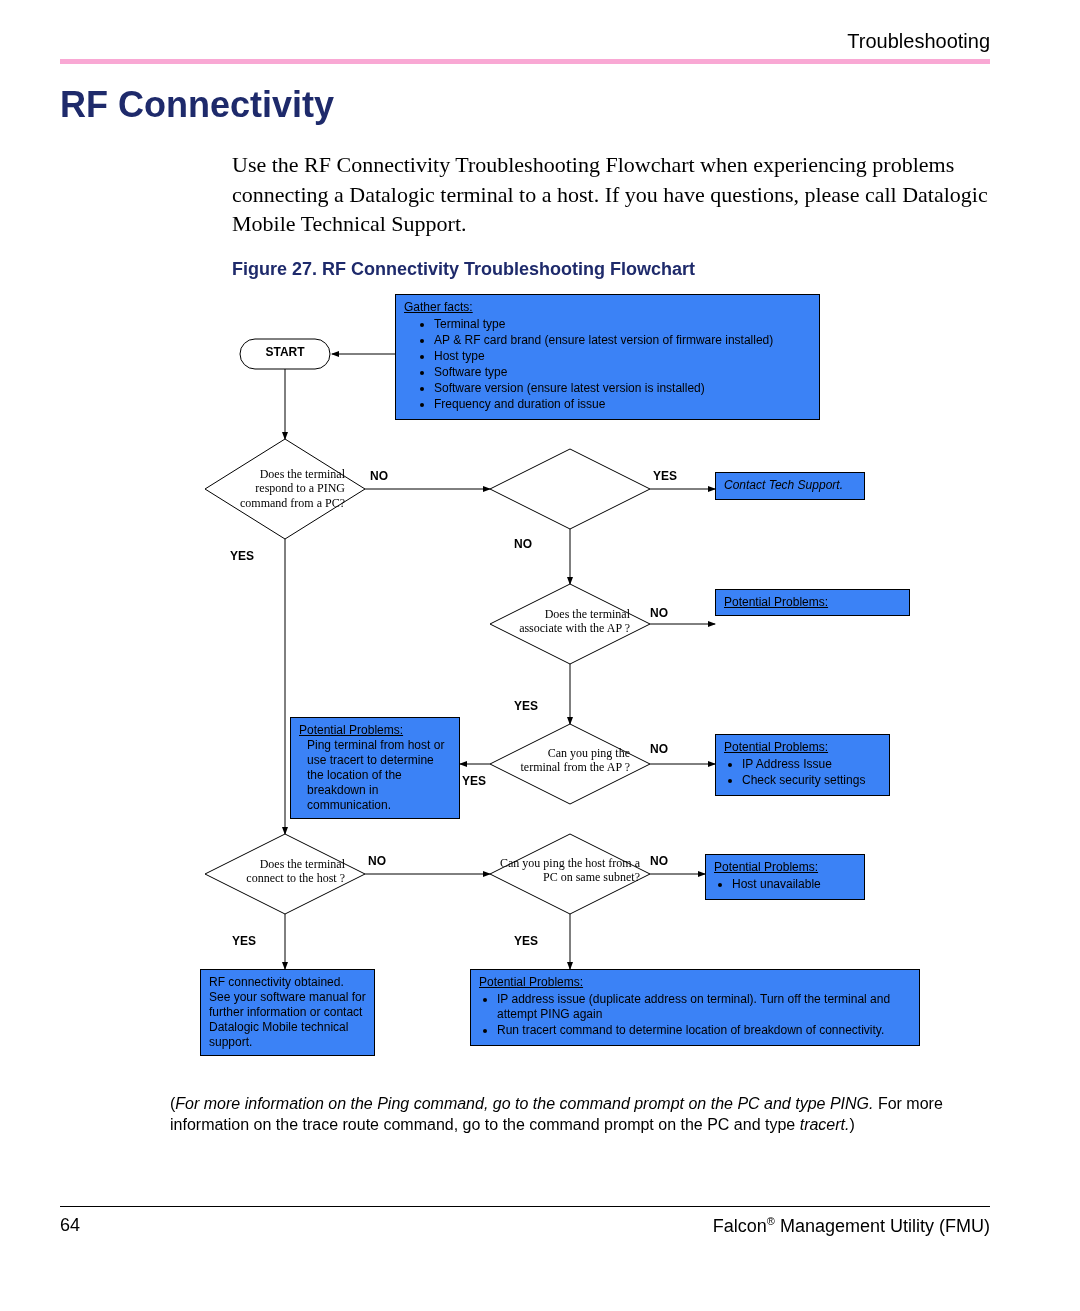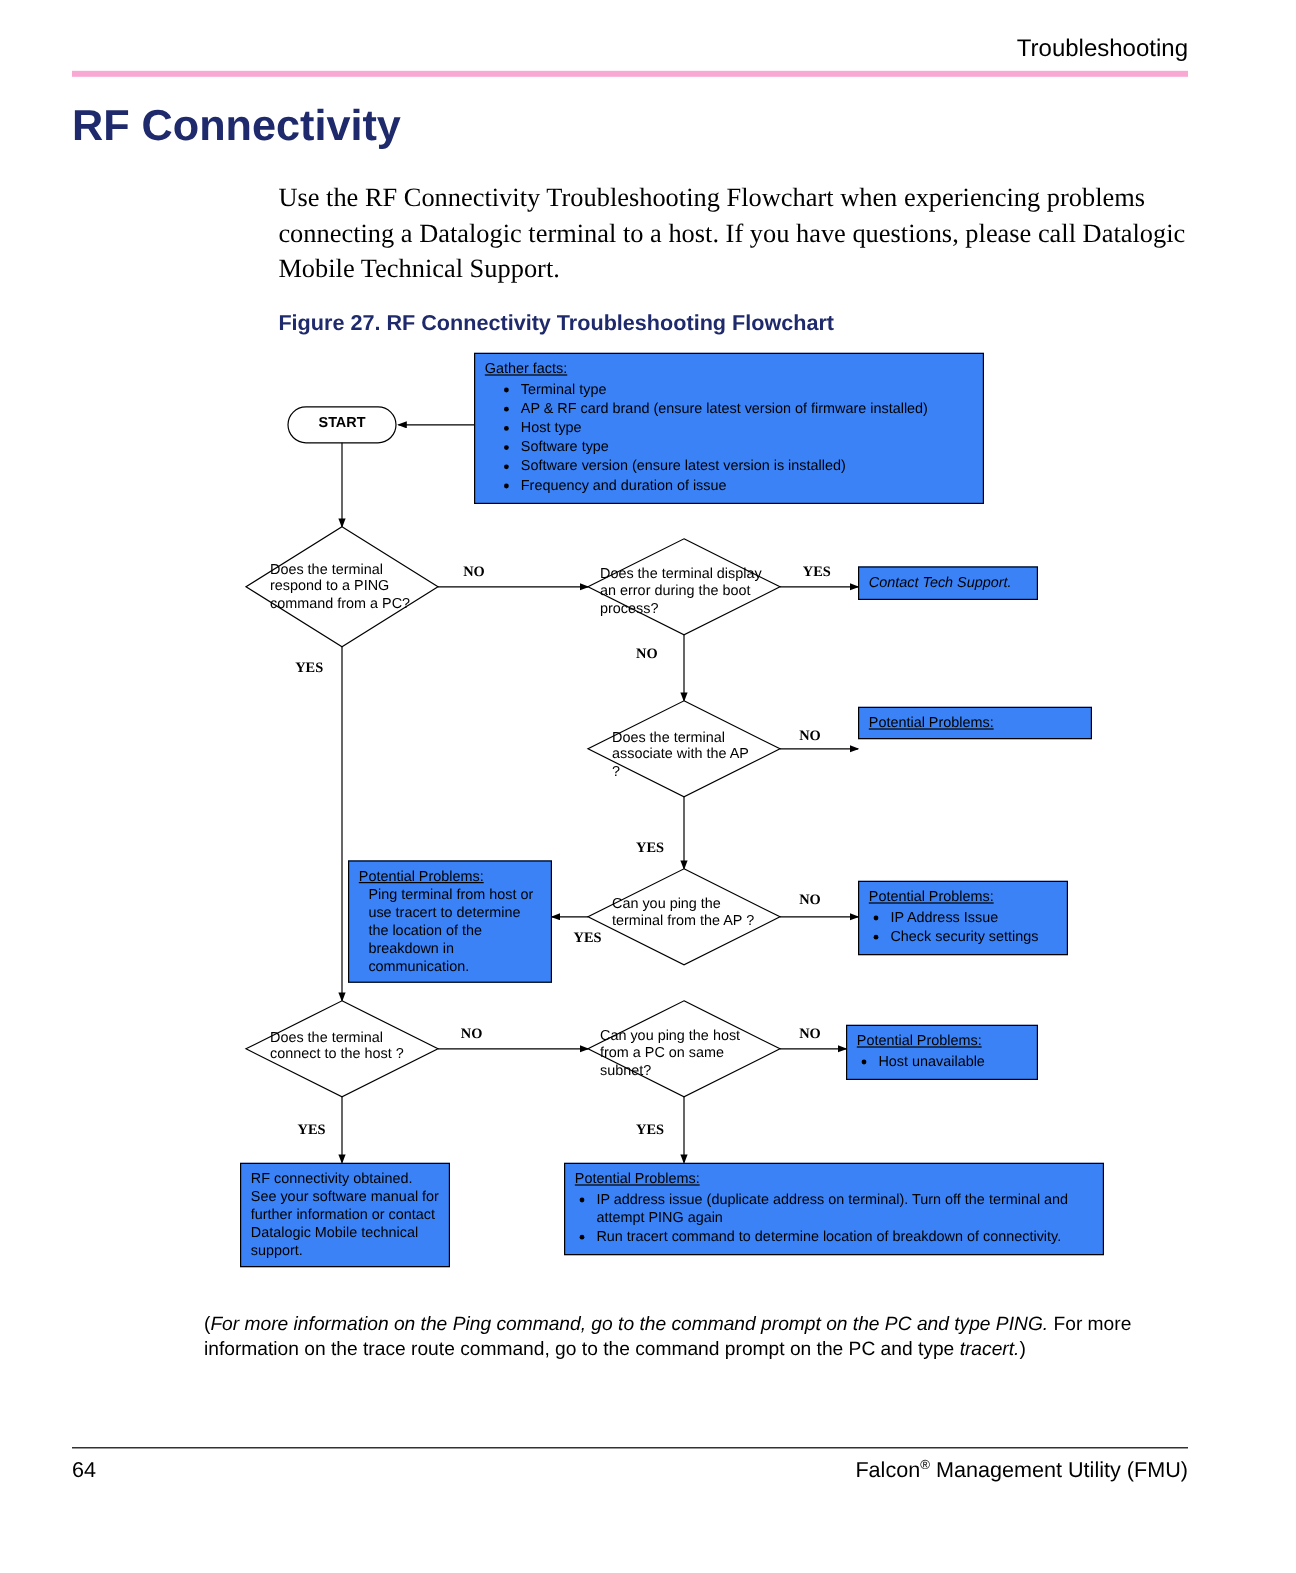--- a/index.html
+++ b/index.html
@@ -64,30 +64,29 @@
   }
   .rect {
     border: 1px solid #000;
     background: #3b82f6;
     padding: 5px 8px;
     box-sizing: border-box;
   }
   .center { text-align: center; }
   .label {
     position: absolute;
-    font-family: Liberation Serif, serif;
+    font-family: Liberation Sans, sans-serif;
     font-size: 12px;
     font-weight: bold;
-    margin-left: 16px;
   }
   .dia-text {
     position:absolute;
-    font-family: Liberation Sans, sans-serif;
+    font-family: Liberation Serif, serif;
     font-size:12px;
-    text-align:left;
+    text-align:right;
     line-height:1.2;
   }
   .u { text-decoration: underline; }
   ul.bullets { margin: 2px 0 2px 18px; padding:0; }
   ul.bullets li { margin: 1px 0; }
   .footnote {
     font-family: Arial, sans-serif;
     font-size: 16px;
     margin-left: 110px;
     margin-right: 0;
@@ -179,21 +178,20 @@
         <li>Software type</li>
         <li>Software version (ensure latest version is installed)</li>
         <li>Frequency and duration of issue</li>
       </ul>
     </div>
 
     <div class="dia-text" style="left:55px; top:173px; width:120px;">Does the terminal respond to a PING command from a PC?</div>
     <div class="label" style="left:200px; top:175px;">NO</div>
     <div class="label" style="left:60px; top:255px;">YES</div>
 
-    <div class="dia-text" style="left:330px; top:177px; width:140px;">Does the terminal display an error during the boot process?</div>
     <div class="label" style="left:483px; top:175px;">YES</div>
     <div class="label" style="left:344px; top:243px;">NO</div>
 
     <div class="fbox rect" style="left:545px; top:178px; width:150px; height:28px;font-style:italic;">Contact Tech Support.</div>
 
     <div class="dia-text" style="left:340px; top:313px; width:120px;">Does the terminal associate with the AP ?</div>
     <div class="label" style="left:480px; top:312px;">NO</div>
     <div class="label" style="left:344px; top:405px;">YES</div>
 
     <div class="fbox rect" style="left:545px; top:295px; width:195px;">

